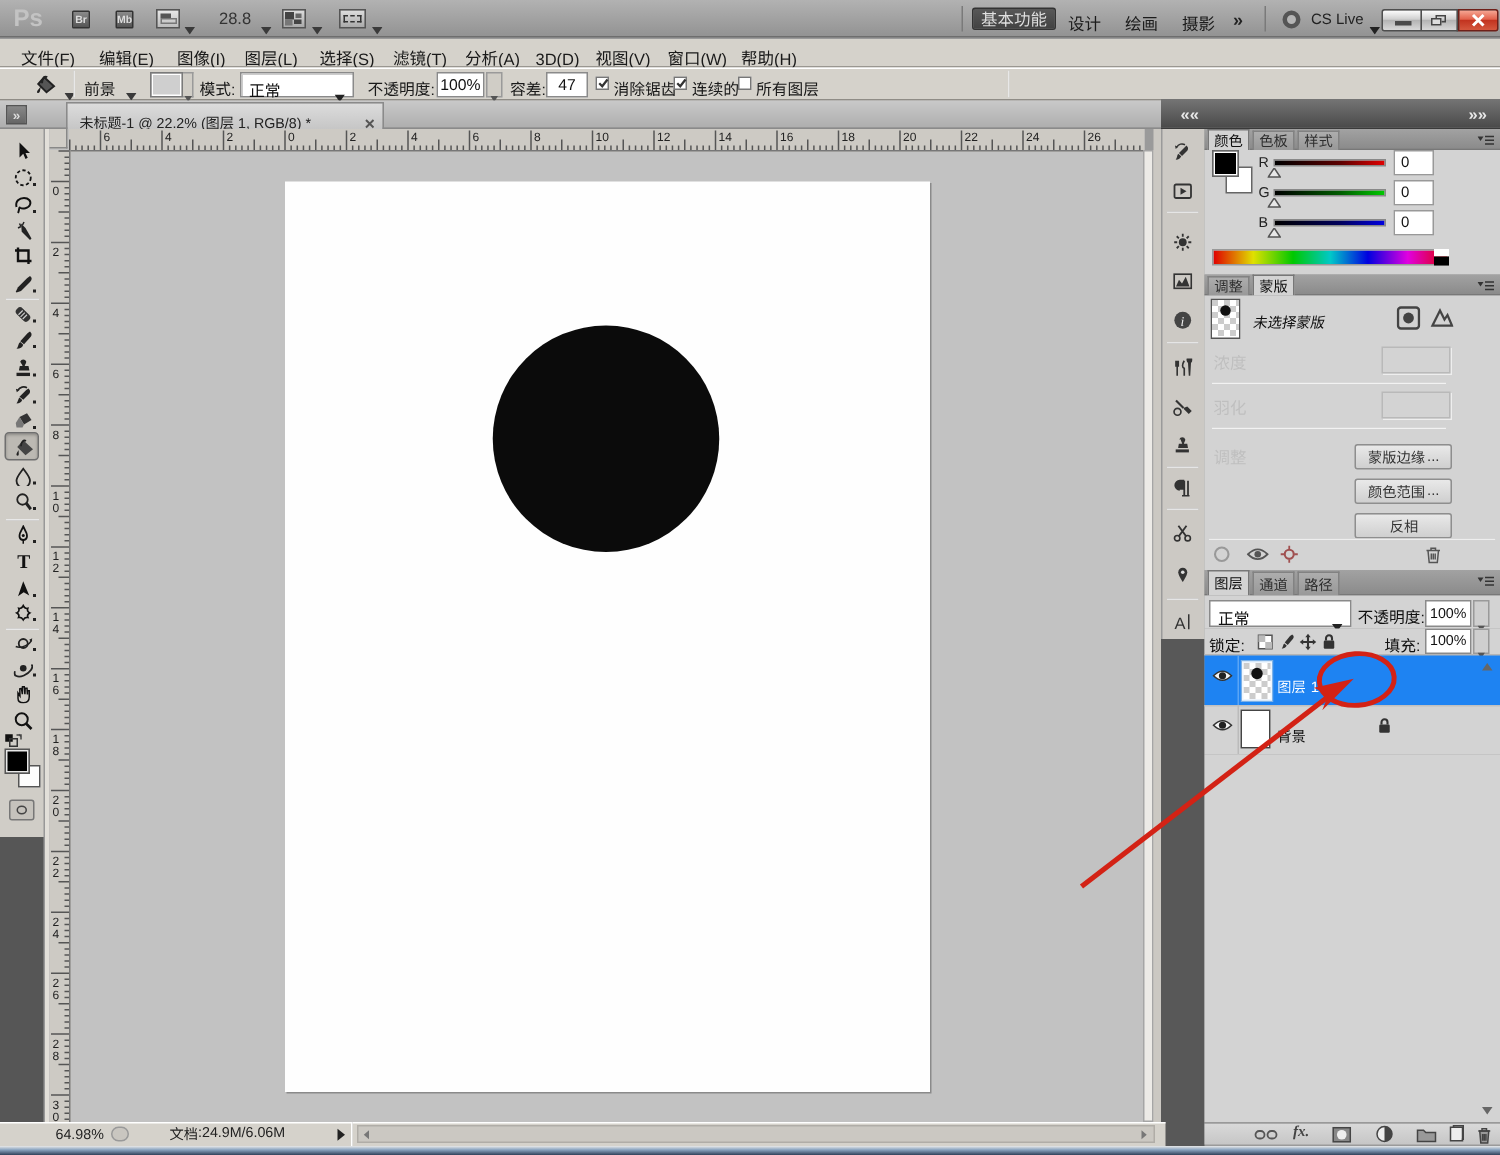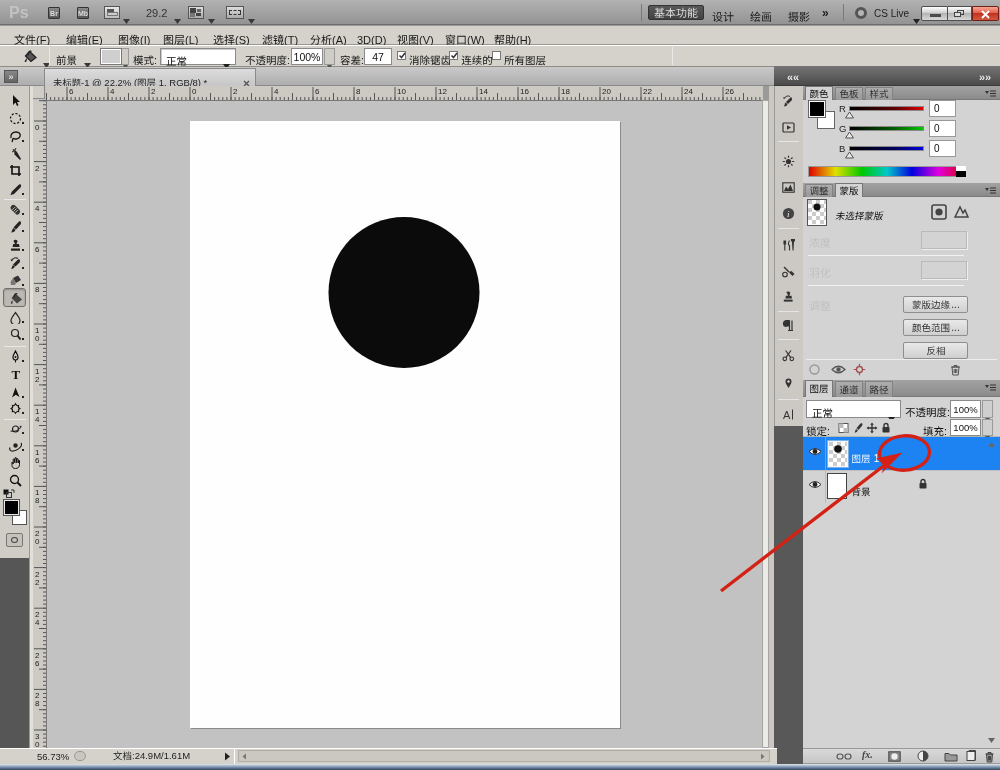--- a/index.html
+++ b/index.html
@@ -92,21 +92,21 @@
 <div style="position:absolute;left:9px;top:4px;font:bold 16px 'Liberation Sans';color:#c3c3c3">Ps</div>
 <div style="position:absolute;left:48px;top:7px;width:12px;height:12px;background:linear-gradient(#8a8a8a,#555);border:1px solid #333;border-radius:1px;color:#ddd;font:bold 7px/11px 'Liberation Sans';text-align:center">Br</div>
 <div style="position:absolute;left:77px;top:7px;width:12px;height:12px;background:linear-gradient(#8a8a8a,#555);border:1px solid #333;border-radius:1px;color:#ddd;font:bold 7px/11px 'Liberation Sans';text-align:center">Mb</div>
 <div style="position:absolute;left:104px;top:6px;width:16px;height:13px;background:linear-gradient(#e8e8e8,#bdbdbd);border:1px solid #555">
     <div style="position:absolute;left:2px;top:2px;width:7px;height:3px;background:#555"></div>
     <div style="position:absolute;left:2px;bottom:2px;width:11px;height:4px;border:1px solid #777"></div>
   </div>
 <div style="position:absolute;left:123px;top:10px;"><svg width="7" height="5" viewBox="0 0 7 5">
       <path d="M0 0h7L3.5 5z" fill="#3a3a3a"></path>
     </svg></div>
-<div style="position:absolute;left:146px;top:7px;font:11px 'Liberation Sans';color:#333">29.2</div>
+<div style="position:absolute;left:146px;top:7px;font:11px 'Liberation Sans';color:#333">28.8</div>
 <div style="position:absolute;left:174px;top:10px;"><svg width="7" height="5" viewBox="0 0 7 5">
       <path d="M0 0h7L3.5 5z" fill="#3a3a3a"></path>
     </svg></div>
 <div style="position:absolute;left:188px;top:6px;width:16px;height:13px;background:linear-gradient(#ddd,#aaa);border:1px solid #555">
     <div style="position:absolute;left:1px;top:1px;width:6px;height:5px;background:#444"></div>
     <div style="position:absolute;right:2px;top:2px;width:4px;height:3px;background:#666"></div>
     <div style="position:absolute;left:1px;bottom:1px;width:5px;height:4px;background:#777"></div>
     <div style="position:absolute;right:2px;bottom:2px;width:5px;height:3px;background:#444"></div>
   </div>
 <div style="position:absolute;left:208px;top:10px;"><svg width="7" height="5" viewBox="0 0 7 5">
@@ -934,30 +934,30 @@
   </svg>
 <svg width="11" height="12" viewBox="0 0 11 12" style="position:absolute;left:966px;top:750px">
     <rect x="1" y="1.5" width="8" height="9" fill="#eee" stroke="#444"></rect>
     <path d="M3 1.5 v-1 h6.5 v9 h-1" fill="none" stroke="#444"></path>
   </svg>
 <svg width="11" height="13" viewBox="0 0 11 13" style="position:absolute;left:984px;top:750px">
     <path d="M2.5 4 h6 l-.7 8 h-4.6Z" fill="#999" stroke="#444"></path>
     <path d="M1.5 4 h8 M4 4 V2.5 h3 V4 M4.4 6v4.5M5.5 6v4.5M6.6 6v4.5" fill="none" stroke="#444"></path>
   </svg>
 <div style="position:absolute;left:0px;top:748px;width:777px;height:16px;background:#d5d2cb;border-top:1px solid #fff"></div>
-<div style="position:absolute;left:37px;top:751px;font:9.5px 'Liberation Sans';color:#222">56.73%</div>
+<div style="position:absolute;left:37px;top:751px;font:9.5px 'Liberation Sans';color:#222">64.98%</div>
 <div style="position:absolute;left:74px;top:751px;width:12px;height:10px;background:#c9c6c0;border:1px solid #999;border-radius:5px"></div>
 <div style="position:absolute;left:113px;top:748px;width:120px;height:15px;white-space:nowrap;display:flex;align-items:center">
     <svg style="vertical-align:0.0px" width="19" height="10" viewBox="0 0 40 21">
       <g fill="#222">
         <use href="#g6587" x="0"></use>
         <use href="#g6863" x="20"></use>
       </g>
     </svg>
-    <span style="font:9.5px 'Liberation Sans';color:#222">:24.9M/1.61M</span>
+    <span style="font:9.5px 'Liberation Sans';color:#222">:24.9M/6.06M</span>
   </div>
 <svg width="7" height="9" viewBox="0 0 7 9" style="position:absolute;left:224px;top:752px">
     <path d="M1 0.5 L6 4.5 L1 8.5Z" fill="#222"></path>
   </svg>
 <div style="position:absolute;left:234px;top:748px;width:1px;height:16px;background:#aaa;border-right:1px solid #fff"></div>
 <div style="position:absolute;left:238px;top:750px;width:532px;height:12px;background:#cbc8c2;border:1px solid #b0ada7"></div>
 <svg width="5" height="7" viewBox="0 0 5 7" style="position:absolute;left:242px;top:753px">
     <path d="M4 0.5 L0.5 3.5 L4 6.5Z" fill="#777"></path>
   </svg>
 <svg width="5" height="7" viewBox="0 0 5 7" style="position:absolute;left:760px;top:753px">

